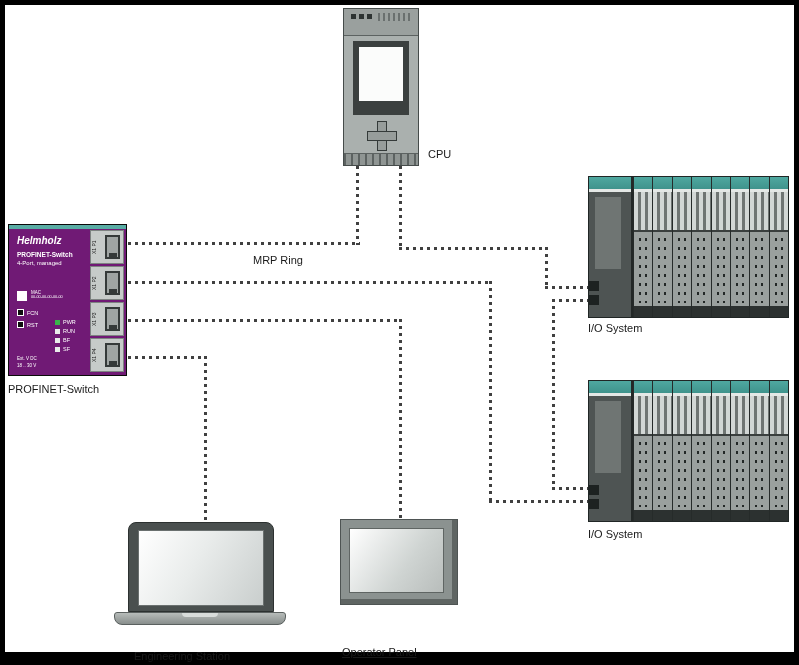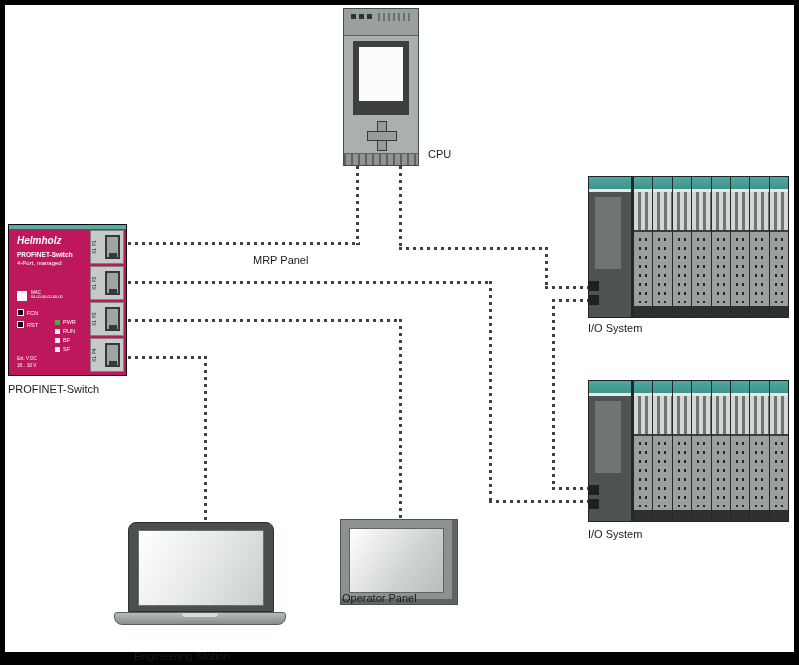--- a/index.html
+++ b/index.html
@@ -31,21 +31,21 @@
   .cpu-plus{position:absolute;left:23px;top:112px;width:30px;height:30px;}
   .cpu-plus .pv{position:absolute;left:10px;top:0;width:10px;height:30px;background:#979d9b;
                 border:1px solid #343a39;box-sizing:border-box;}
   .cpu-plus .ph{position:absolute;left:0;top:10px;width:30px;height:10px;background:#979d9b;
                 border:1px solid #343a39;box-sizing:border-box;}
   .cpu-bottom{position:absolute;left:0;right:0;bottom:0;height:11px;background:#8f9593;
     border-top:1px solid #5c6261;
     background-image:repeating-linear-gradient(to right,#5c6261 0 2px,transparent 2px 7px);}
 
   
-  .sw{position:absolute;left:8px;top:224px;width:119px;height:152px;background:#be185d;
+  .sw{position:absolute;left:8px;top:224px;width:119px;height:152px;background:#701a75;
       border:1px solid #0a0a0a;box-sizing:border-box;}
   .sw-teal{position:absolute;left:0;right:0;top:0;height:4px;background:#58aca4;}
   .sw-brand{position:absolute;left:8px;top:10px;color:#ffffff;font-weight:bold;
             font-style:italic;font-size:10px;}
   .sw-prod{position:absolute;left:8px;top:26px;color:#ffffff;font-weight:bold;font-size:6.5px;}
   .sw-variant{position:absolute;left:8px;top:35px;color:#ffffff;font-size:6px;}
   .sw-mac-chip{position:absolute;left:8px;top:66px;width:10px;height:10px;background:#ffffff;}
   .sw-mac-text{position:absolute;left:22px;top:65px;color:#ffffff;}
   .sw-mac-text .mac-l{display:block;font-size:4.5px;}
   .sw-mac-text .mac-v{display:block;font-size:3.8px;}
@@ -243,19 +243,19 @@
   <div class="lap-screen">
     <div class="lap-display"></div>
   </div>
   <div class="lap-base"></div>
 
   <div class="opanel">
     <div class="op-screen"></div>
   </div>
 
   <div class="lbl" style="left:428px;top:148px;">CPU</div>
-  <div class="lbl" style="left:253px;top:254px;">MRP Panel</div>
+  <div class="lbl" style="left:253px;top:254px;">MRP Ring</div>
   <div class="lbl" style="left:588px;top:322px;">I/O System</div>
   <div class="lbl" style="left:588px;top:528px;">I/O System</div>
   <div class="lbl" style="left:8px;top:383px;">PROFINET-Switch</div>
   <div class="lbl" style="left:134px;top:650px;">Engineering Station</div>
-  <div class="lbl" style="left:342px;top:592px;">Operator Panel</div>
+  <div class="lbl" style="left:342px;top:646px;text-decoration:underline;">Operator Panel</div>
 </div>
 
 </body></html>

